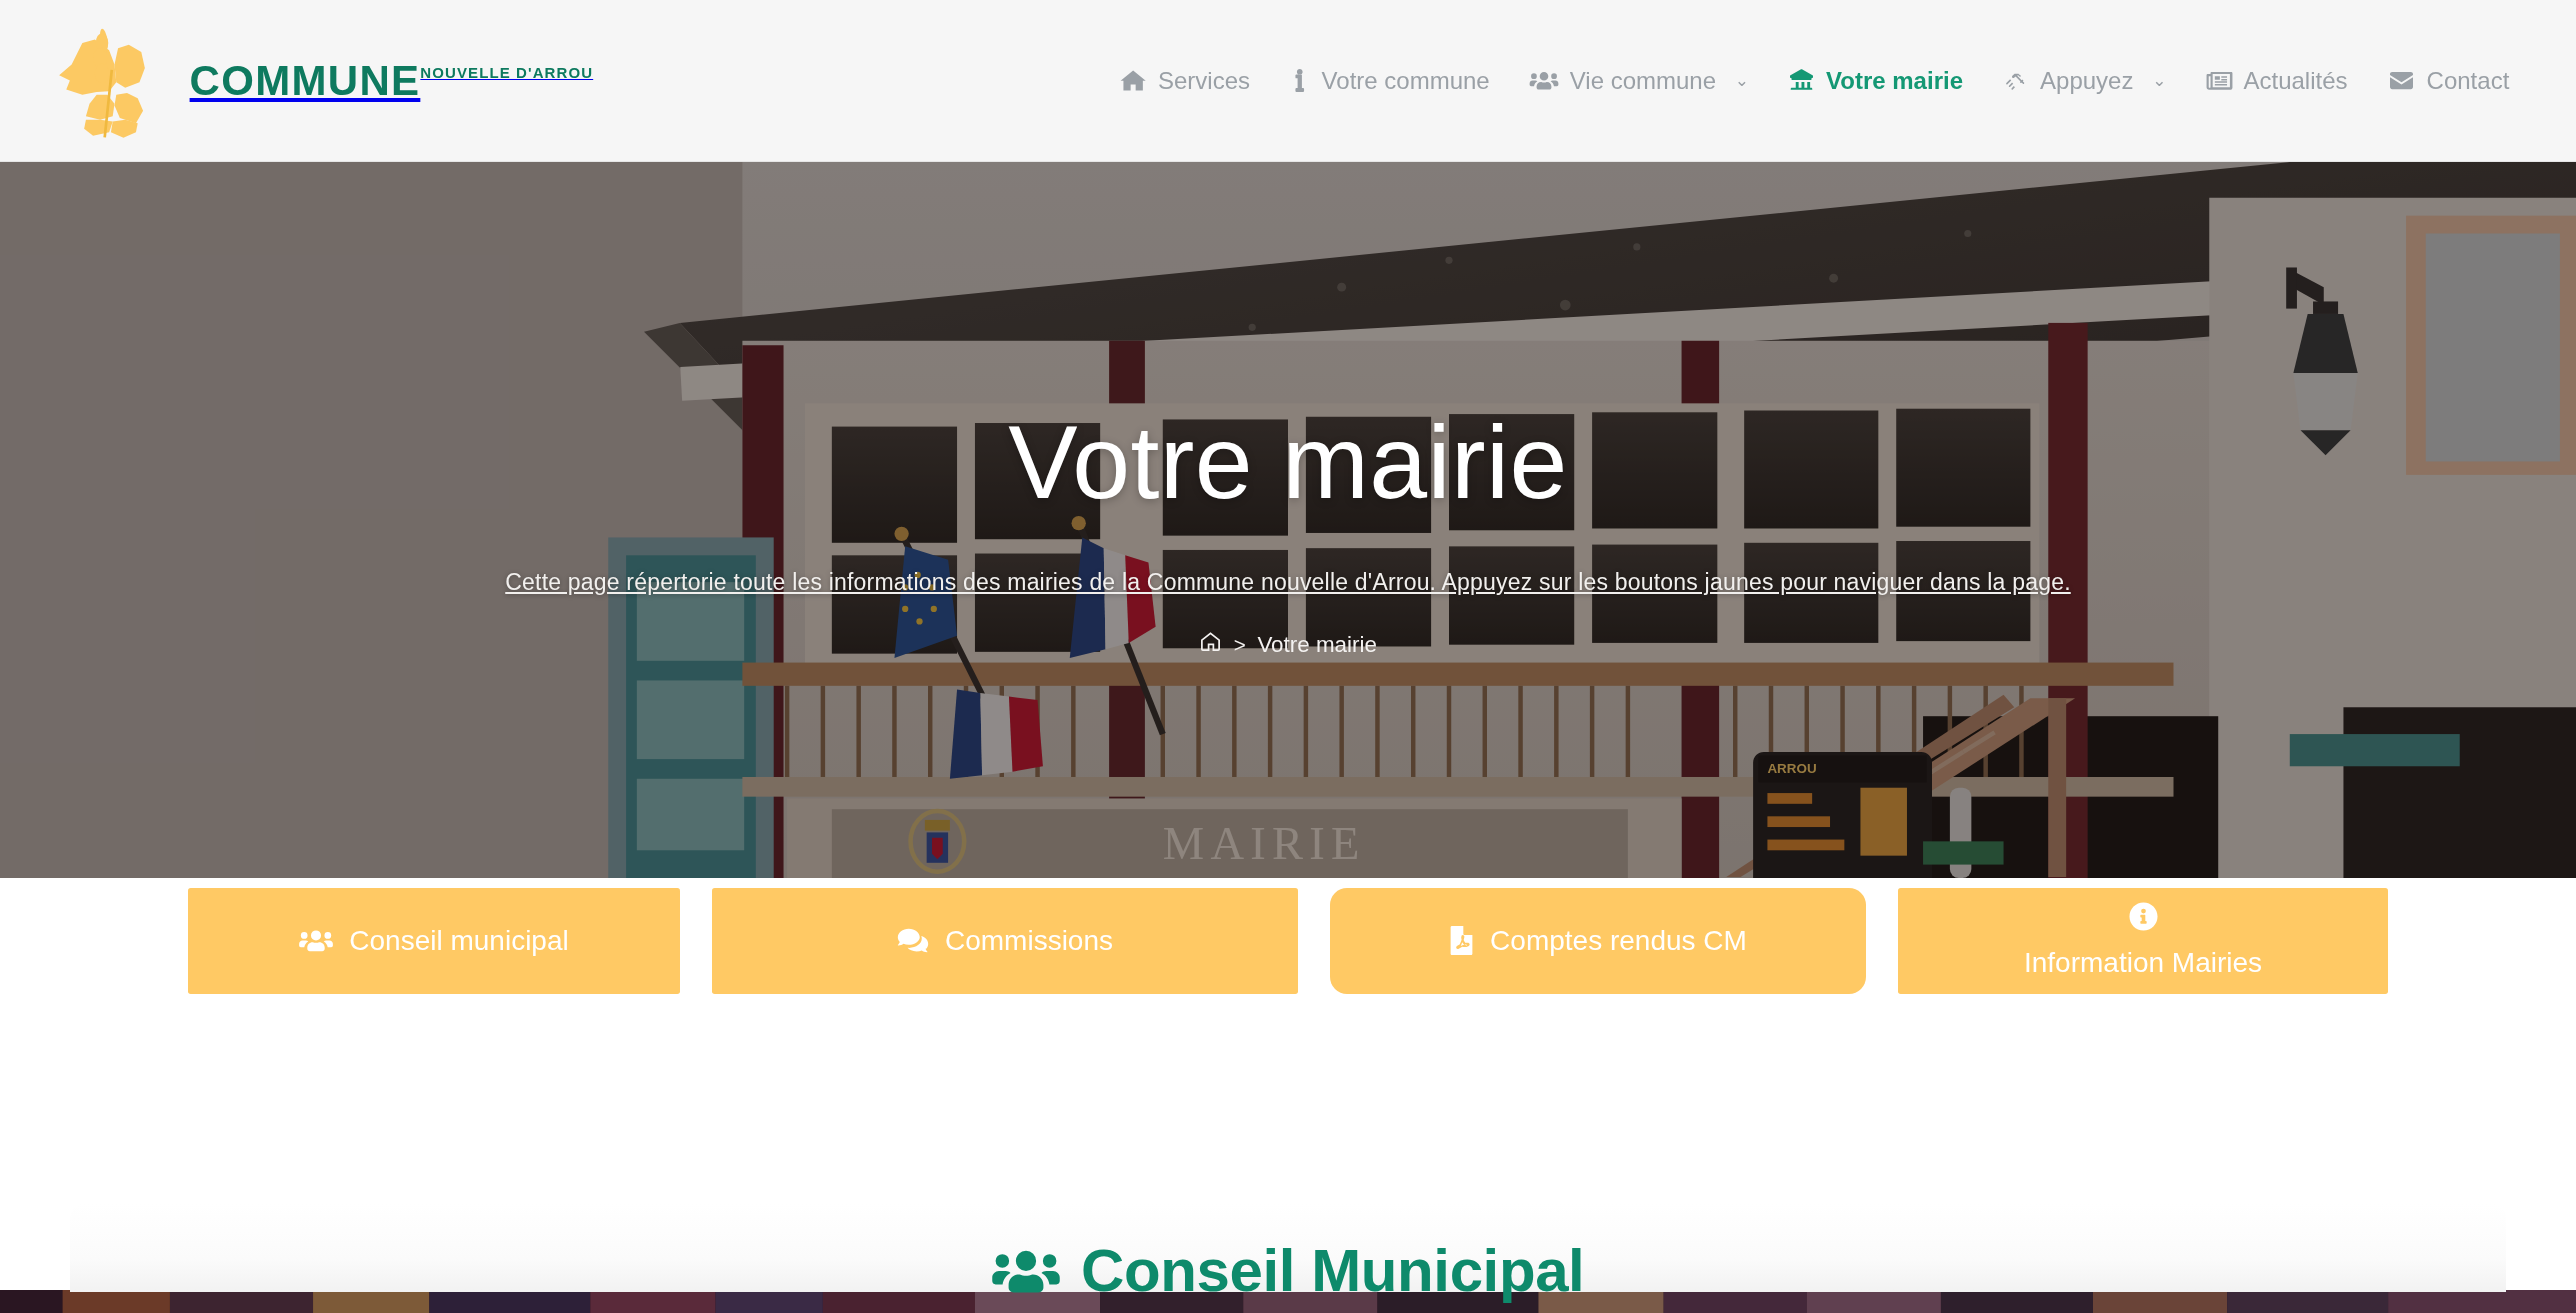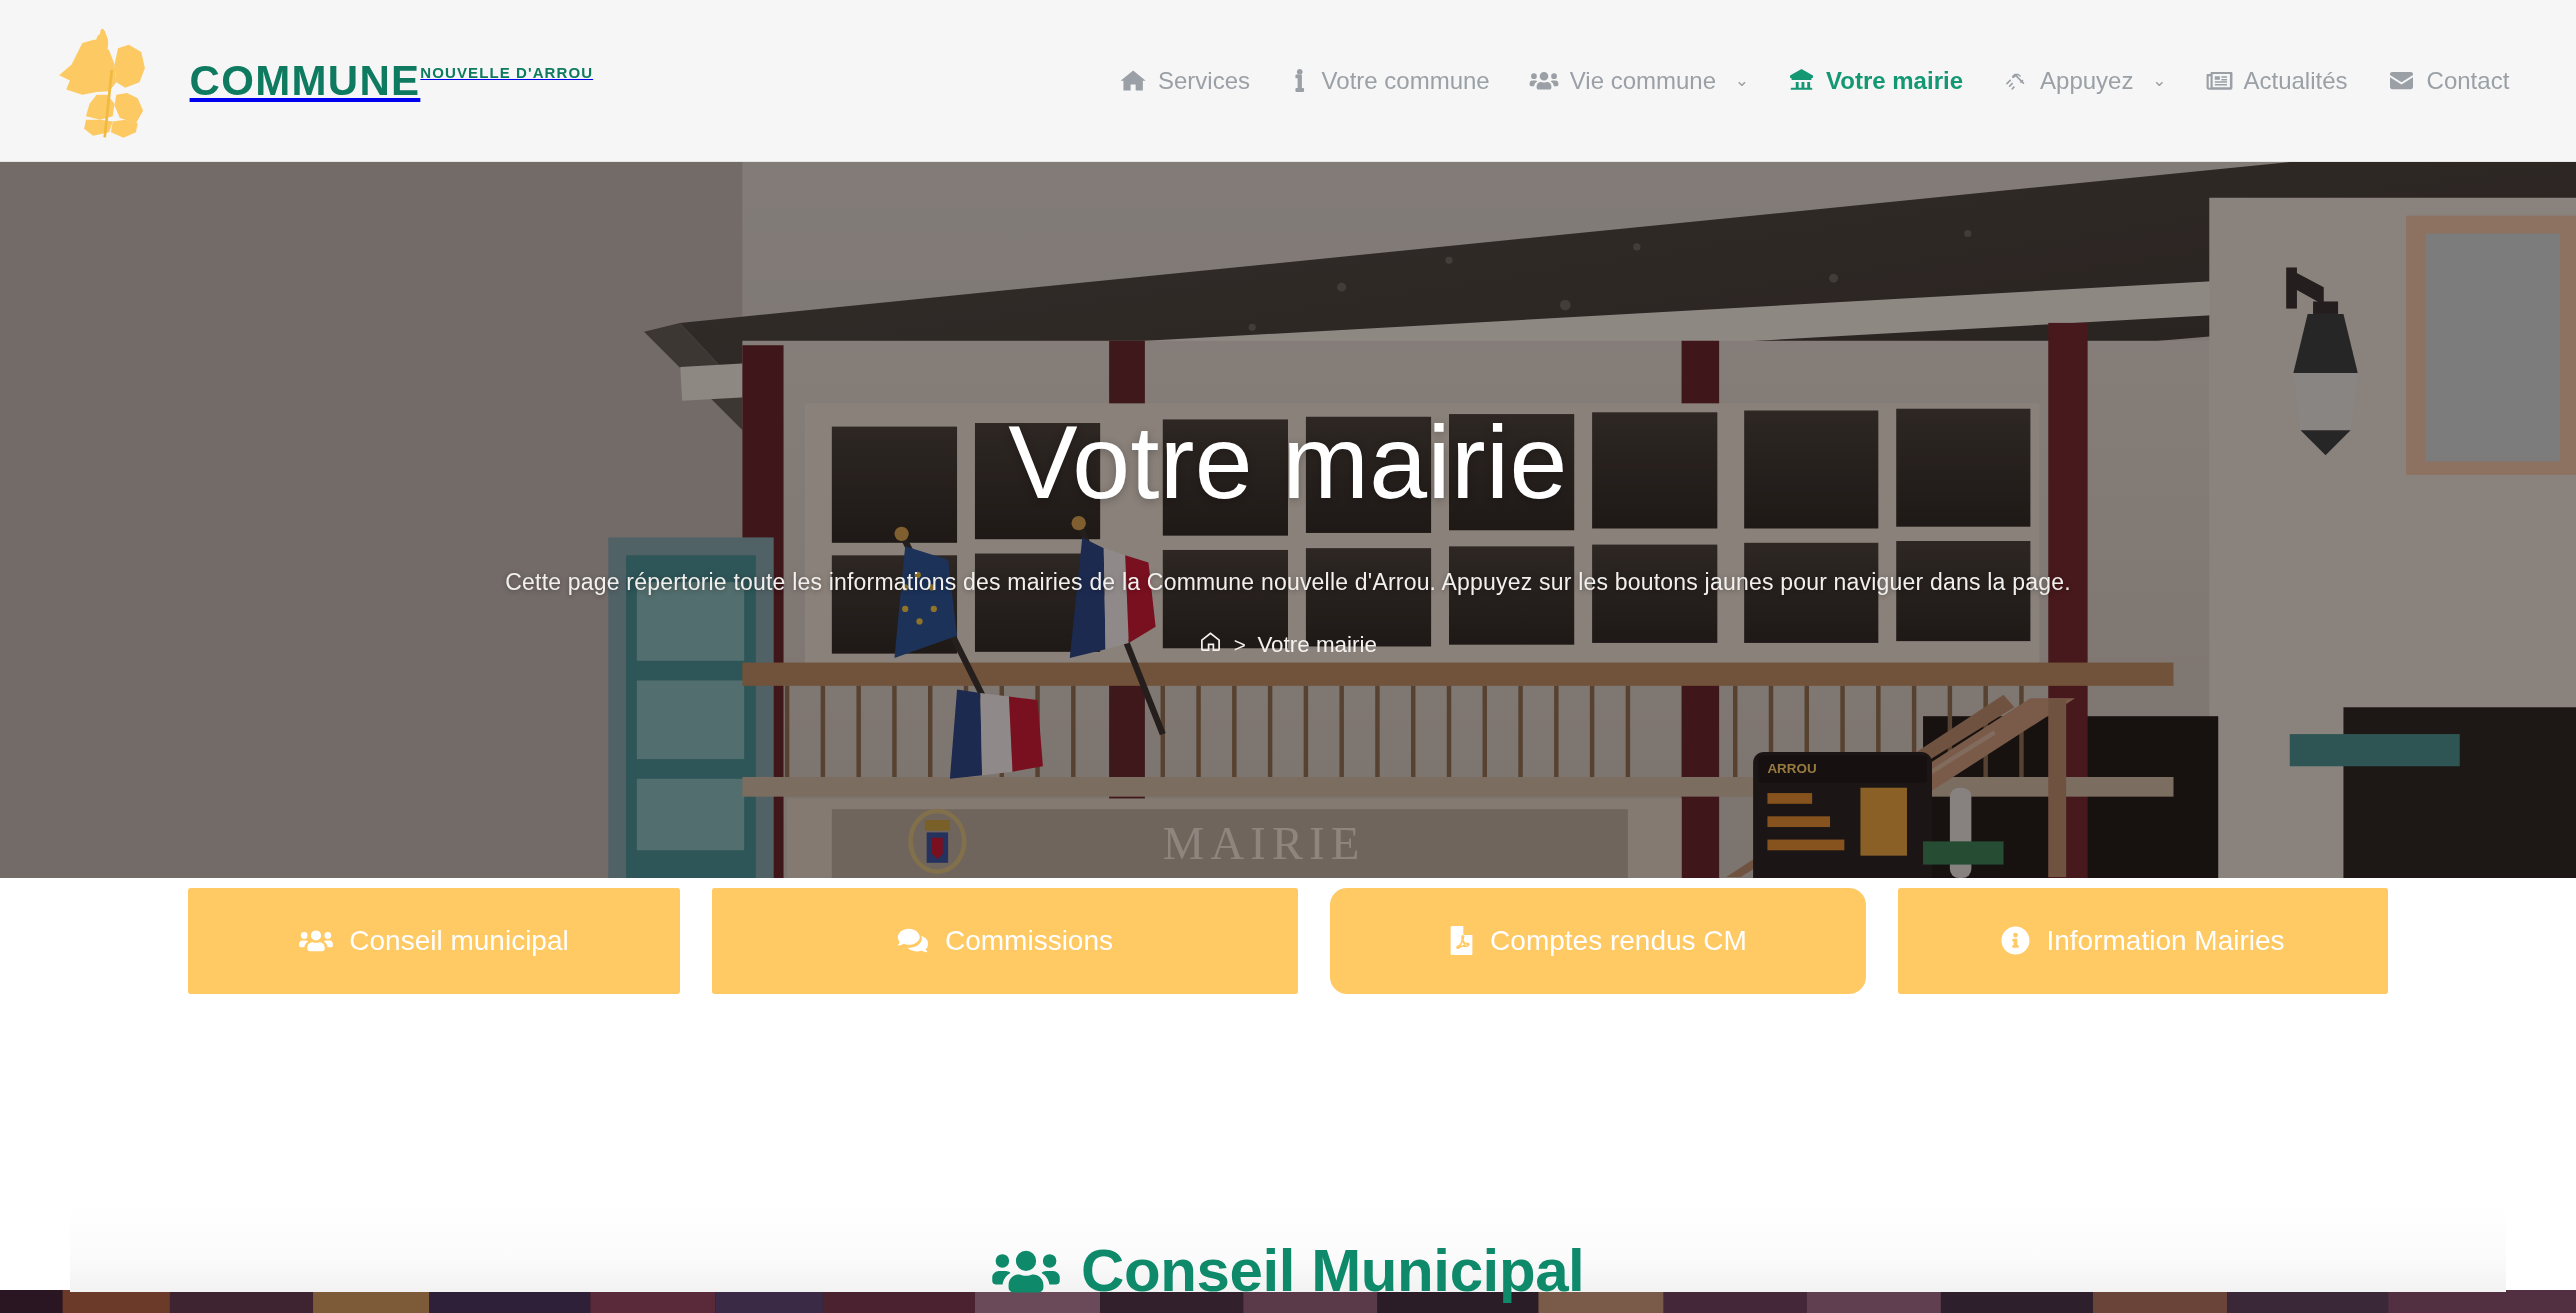--- a/index.html
+++ b/index.html
@@ -107,20 +107,21 @@
     text-shadow: 0 1.8px 9px rgba(0,0,0,.25);
   }
   .hero-sub {
     margin-top: 52px;
     font-size: 23px;
     color: #f2f0ee;
     font-weight: 400;
     text-align: center;
     letter-spacing: 0.2px;
     text-shadow: 0 0.9px 5.4px rgba(0,0,0,.35);
+    text-decoration: underline;
   }
   .breadcrumb {
     margin-top: 34px;
     display: flex;
     align-items: center;
     gap: 11.6px;
     font-size: 22.4px;
     color: #f4f2f1;
   }
   .breadcrumb svg { fill: none; stroke: #f4f2f1; stroke-width: 1.8; }
@@ -152,21 +153,21 @@
     gap: 16px;
     font-size: 28px;
     font-family: "Liberation Sans", sans-serif;
     cursor: pointer;
     padding: 0 30px;
   }
   .ql-btn svg { fill: #ffffff; display:block; }
   .ql-btn.w1 { width: 492px; }
   .ql-btn.w2 { width: 586px; text-align: right; }
   .ql-btn.w3 { width: 536px; border-radius: 17px; }
-  .ql-btn.w4 { width: 490px; }
+  .ql-btn.w4 { width: 490px; flex-direction: column; }
 
   
   .section-bottom {
     position: absolute;
     top: 1039px; left: 0;
     width: 2576px;
     height: 274px;
     background: #ffffff;
     overflow: hidden;
   }

